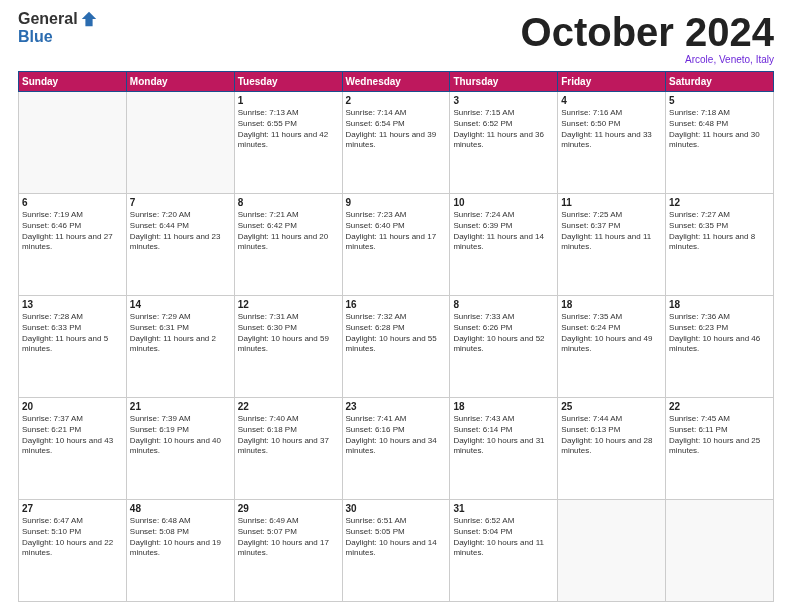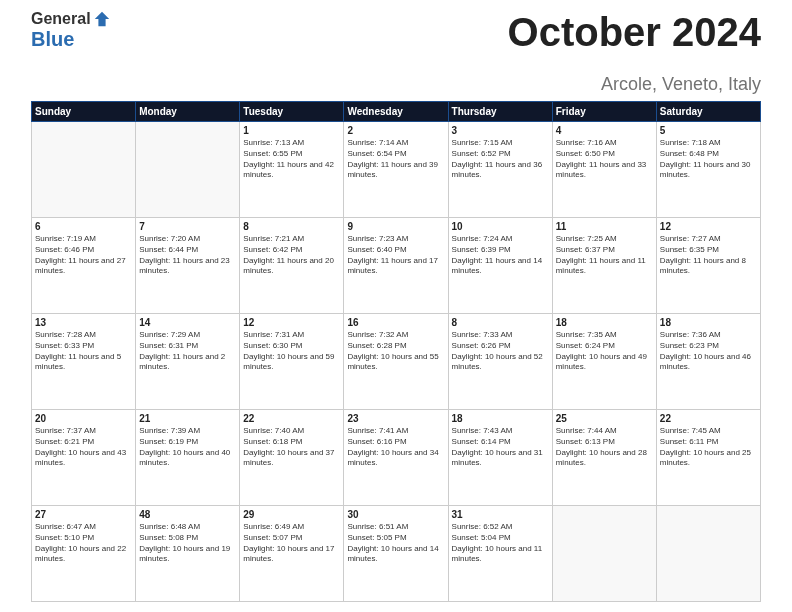--- a/index.html
+++ b/index.html
@@ -6,21 +6,21 @@
     body {
       width: 792px;
       height: 612px;
       font-family: Arial, sans-serif;
       background: #fff;
       overflow: hidden;
     }
     .page {
       width: 792px;
       height: 612px;
-      padding: 10px 31px;
+      padding: 10px 18px;
       display: flex;
       flex-direction: column;
     }
     .header {
       display: flex;
       justify-content: space-between;
       align-items: flex-start;
       margin-bottom: 6px;
     }
     .logo {
@@ -29,48 +29,47 @@
       align-items: flex-start;
     }
     .logo-text {
       display: flex;
       align-items: center;
       font-size: 18px;
       font-weight: bold;
       color: #333;
     }
     .logo-general { color: #333; font-size: 16px; font-weight: bold; }
-    .logo-blue { color: #2b6cb0; font-size: 20px; font-weight: bold; }
+    .logo-blue { color: #2b6cb0; font-size: 16px; font-weight: bold; }
     .logo-icon {
       width: 18px;
       height: 18px;
       margin-left: 2px;
     }
     .title-block {
       text-align: right;
     }
     .month-title {
       font-size: 40px;
       font-weight: bold;
       color: #222;
       line-height: 1.1;
     }
     .location {
-      font-size: 18px;
-      color: #737373;
-      margin-top: 20px;
+      font-size: 10px;
+      color: #6d28d9;
     }
     .calendar {
       flex: 1;
       border-collapse: collapse;
       width: 100%;
       font-size: 9px;
     }
     .calendar th {
-      background: #0f172a;
+      background: #be185d;
       color: #fff;
       padding: 4px 3px;
       text-align: left;
       font-size: 10px;
       border: 1px solid #1a4d8f;
     }
     .calendar td {
       border: 1px solid #ccc;
       vertical-align: top;
       padding: 3px 3px;

